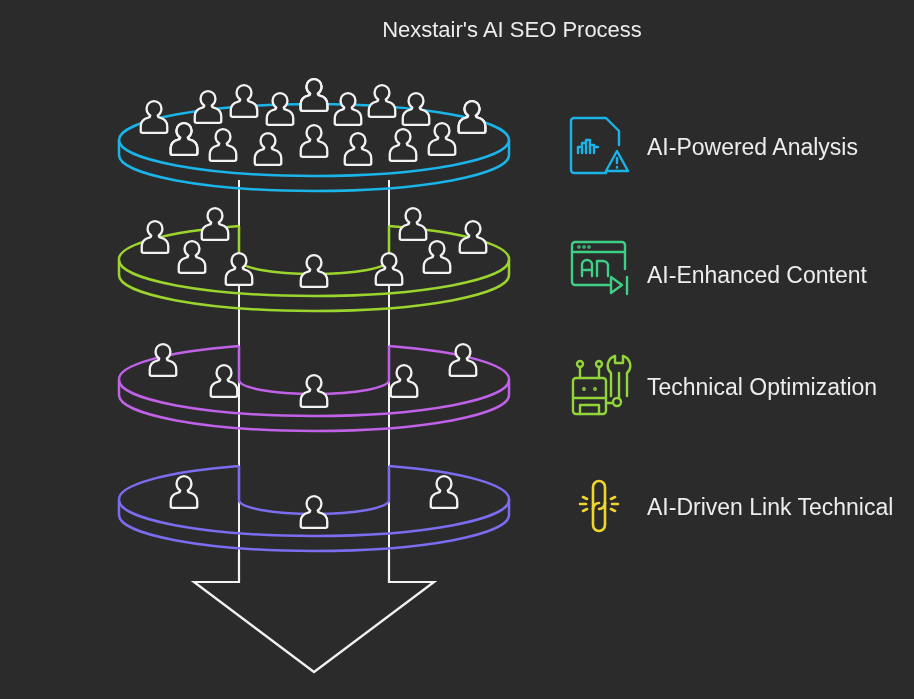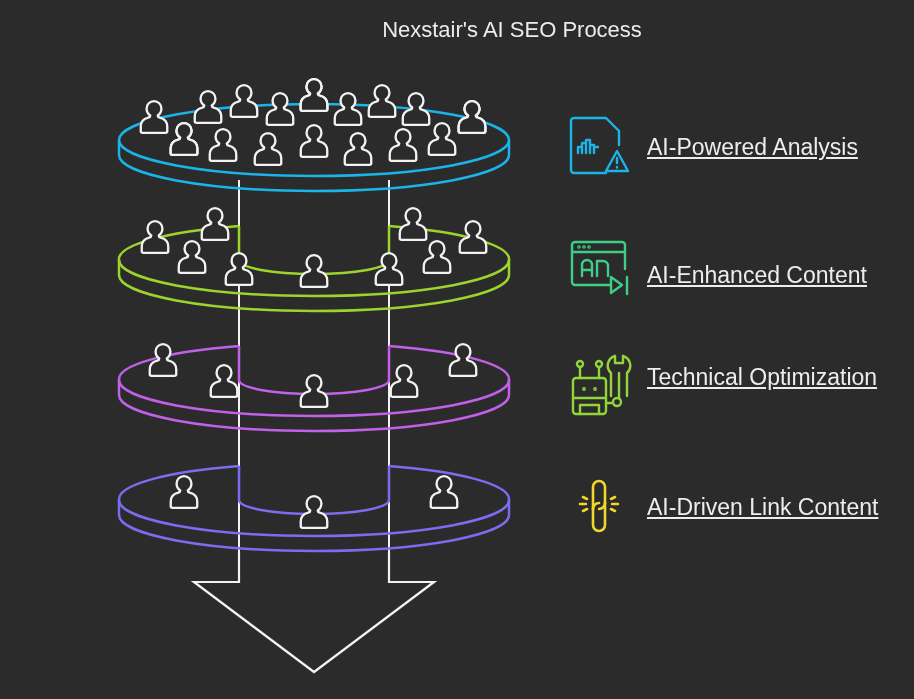--- a/index.html
+++ b/index.html
@@ -1,21 +1,21 @@
 <!DOCTYPE html>
 <html><head>
   <meta charset="utf-8">
   <style>
     html, body { margin: 0; padding: 0; background: #2b2b2b; }
     body { width: 914px; height: 699px; position: relative; overflow: hidden;
            font-family: "Liberation Sans", "DejaVu Sans", sans-serif; color: #f0f0f0; }
     #title { position: absolute; left: 0; width: 1024px; top: 17px; text-align: center;
              font-size: 22px; color: #ececec; }
     #diagram { position: absolute; left: 0; top: 0; }
-    .step-label { position: absolute; left: 647px; font-size: 23px; color: #ededed; white-space: nowrap; text-decoration: underline; }
+    .step-label { position: absolute; left: 647px; font-size: 23px; color: #ededed; white-space: nowrap; }
     .step-icon { position: absolute; left: 566px; width: 66px; height: 66px; }
   </style>
 </head>
 <body>
 
 <div id="title">Nexstair's AI SEO Process</div>
 
 <svg id="diagram" width="914" height="699" viewBox="0 0 914 699">
   <defs>
     <symbol id="person" viewBox="0 0 30 34">
@@ -143,14 +143,14 @@
   <path d="M27 36 V14 a6 6 0 0 1 12 0 V30"></path>
   <path d="M39 30 a6 6 0 0 1 -6 6"></path>
   <path d="M39 30 V52 a6 6 0 0 1 -12 0 V36"></path>
   <path d="M27 36 a6 6 0 0 1 6 -6"></path>
   <path d="M17 24 l4 2 M14 31 h6 M17 38 l4 -2"></path>
   <path d="M49 24 l-4 2 M52 31 h-6 M49 38 l-4 -2"></path>
 </svg>
 
 <div class="step-label" style="top:134px">AI-Powered Analysis</div>
 <div class="step-label" style="top:262px">AI-Enhanced Content</div>
-<div class="step-label" style="top:364px">Technical Optimization</div>
-<div class="step-label" style="top:494px">AI-Driven Link Content</div>
+<div class="step-label" style="top:374px">Technical Optimization</div>
+<div class="step-label" style="top:494px">AI-Driven Link Technical</div>
 
 </body></html>

